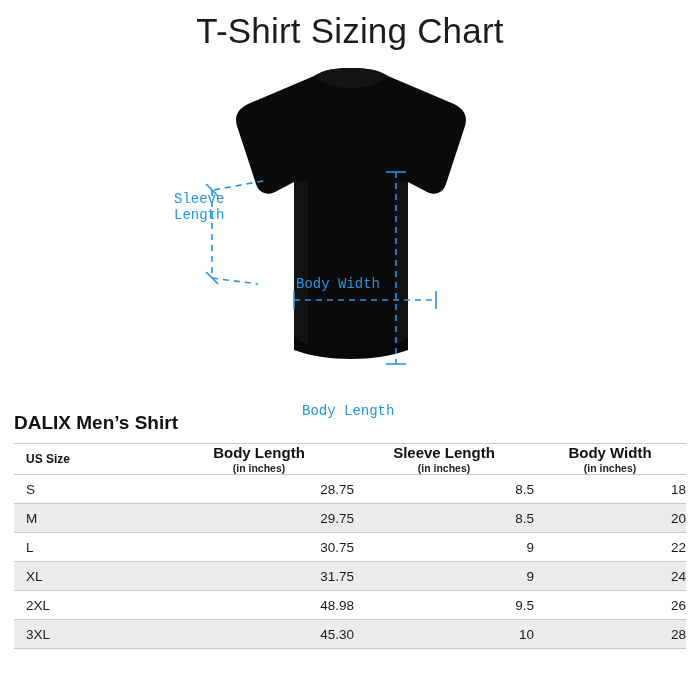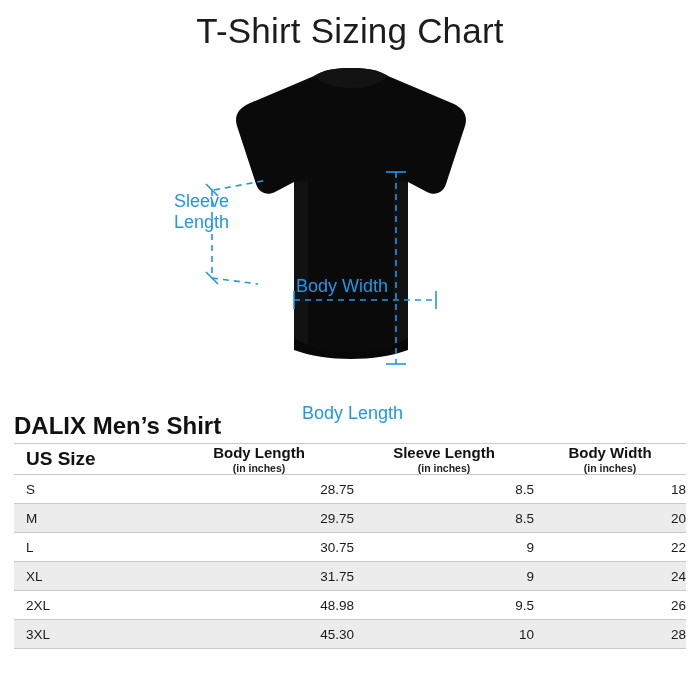--- a/index.html
+++ b/index.html
@@ -43,35 +43,35 @@
   .shirt-svg {
     position: absolute;
     left: 196px;
     top: 0px;
   }
 
   
   .ann {
     position: absolute;
     color: #2196e8;
-    font-size: 18px;
+    font-size: 14px;
     line-height: 1.15;
     white-space: pre-line;
-    font-family: Liberation Sans, sans-serif;
+    font-family: Liberation Mono, monospace;
   }
   .ann-sleeve { left: 174px; top: 129px; text-align: left; }
   .ann-bodywidth { left: 296px; top: 214px; }
   .ann-bodylength { left: 302px; top: 341px; }
 
   
   .subtitle {
     position: absolute;
     left: 14px;
     top: 412px;
-    font-size: 24px;
+    font-size: 19px;
     font-weight: 700;
     color: #111;
   }
 
   
   .table-wrap {
     position: absolute;
     left: 14px;
     top: 443px;
     width: 672px;
@@ -91,21 +91,21 @@
     padding: 9px 0 8px 0;
     font-weight: 700;
     font-size: 15px;
     color: #111;
     text-align: center;
     vertical-align: middle;
   }
   thead th.first {
     text-align: left;
     padding-left: 12px;
-    font-size: 19px;
+    font-size: 12px;
   }
   .unit {
     display: block;
     font-size: 10.5px;
     font-weight: 700;
     color: #222;
     margin-top: 1px;
   }
   tbody td {
     height: 28px;

